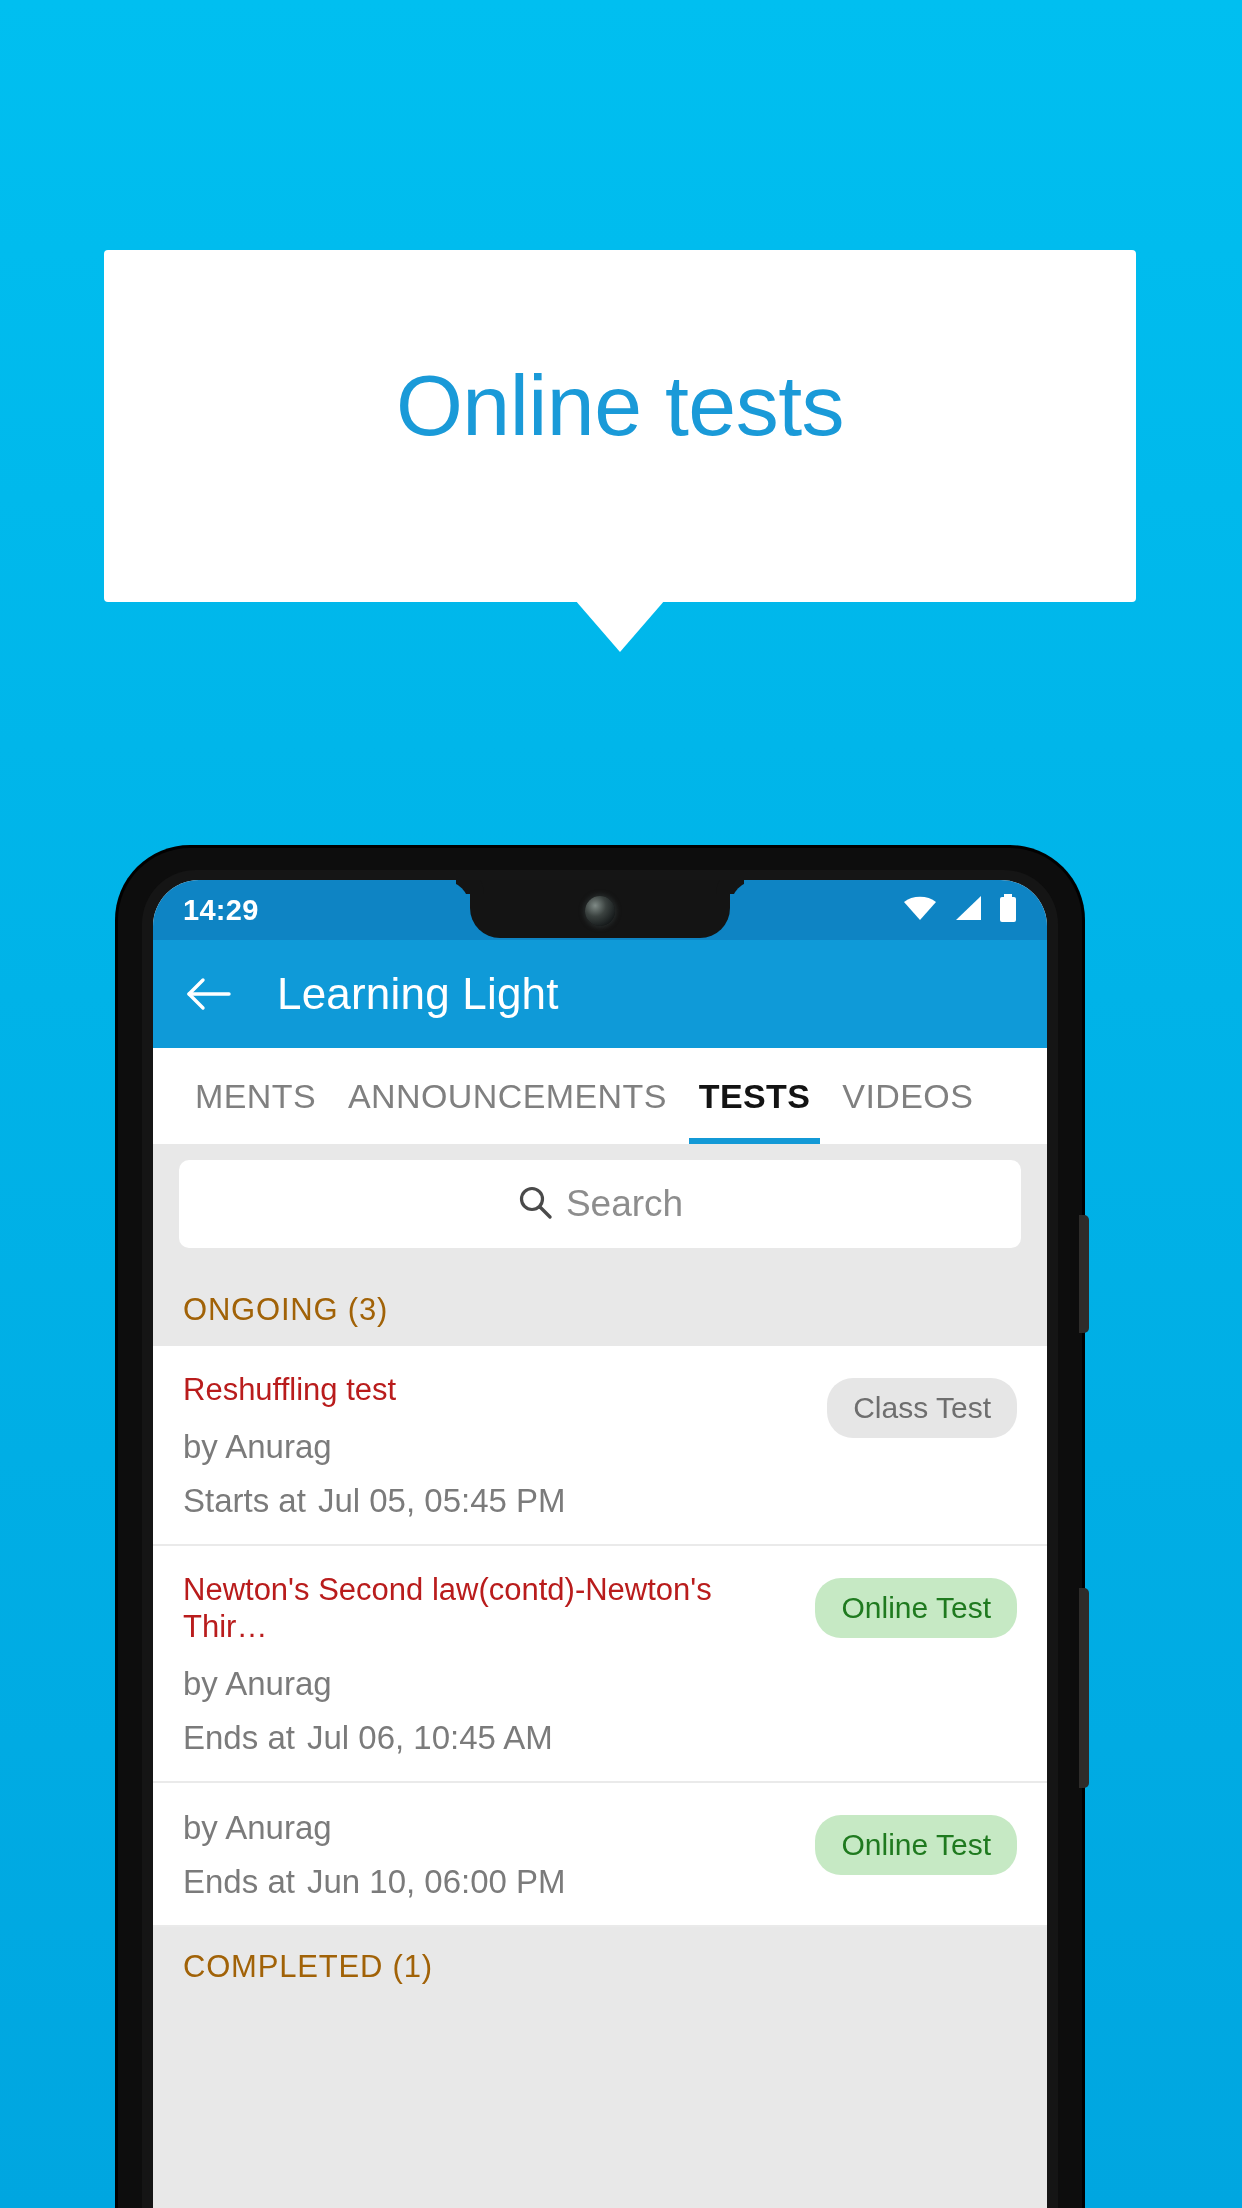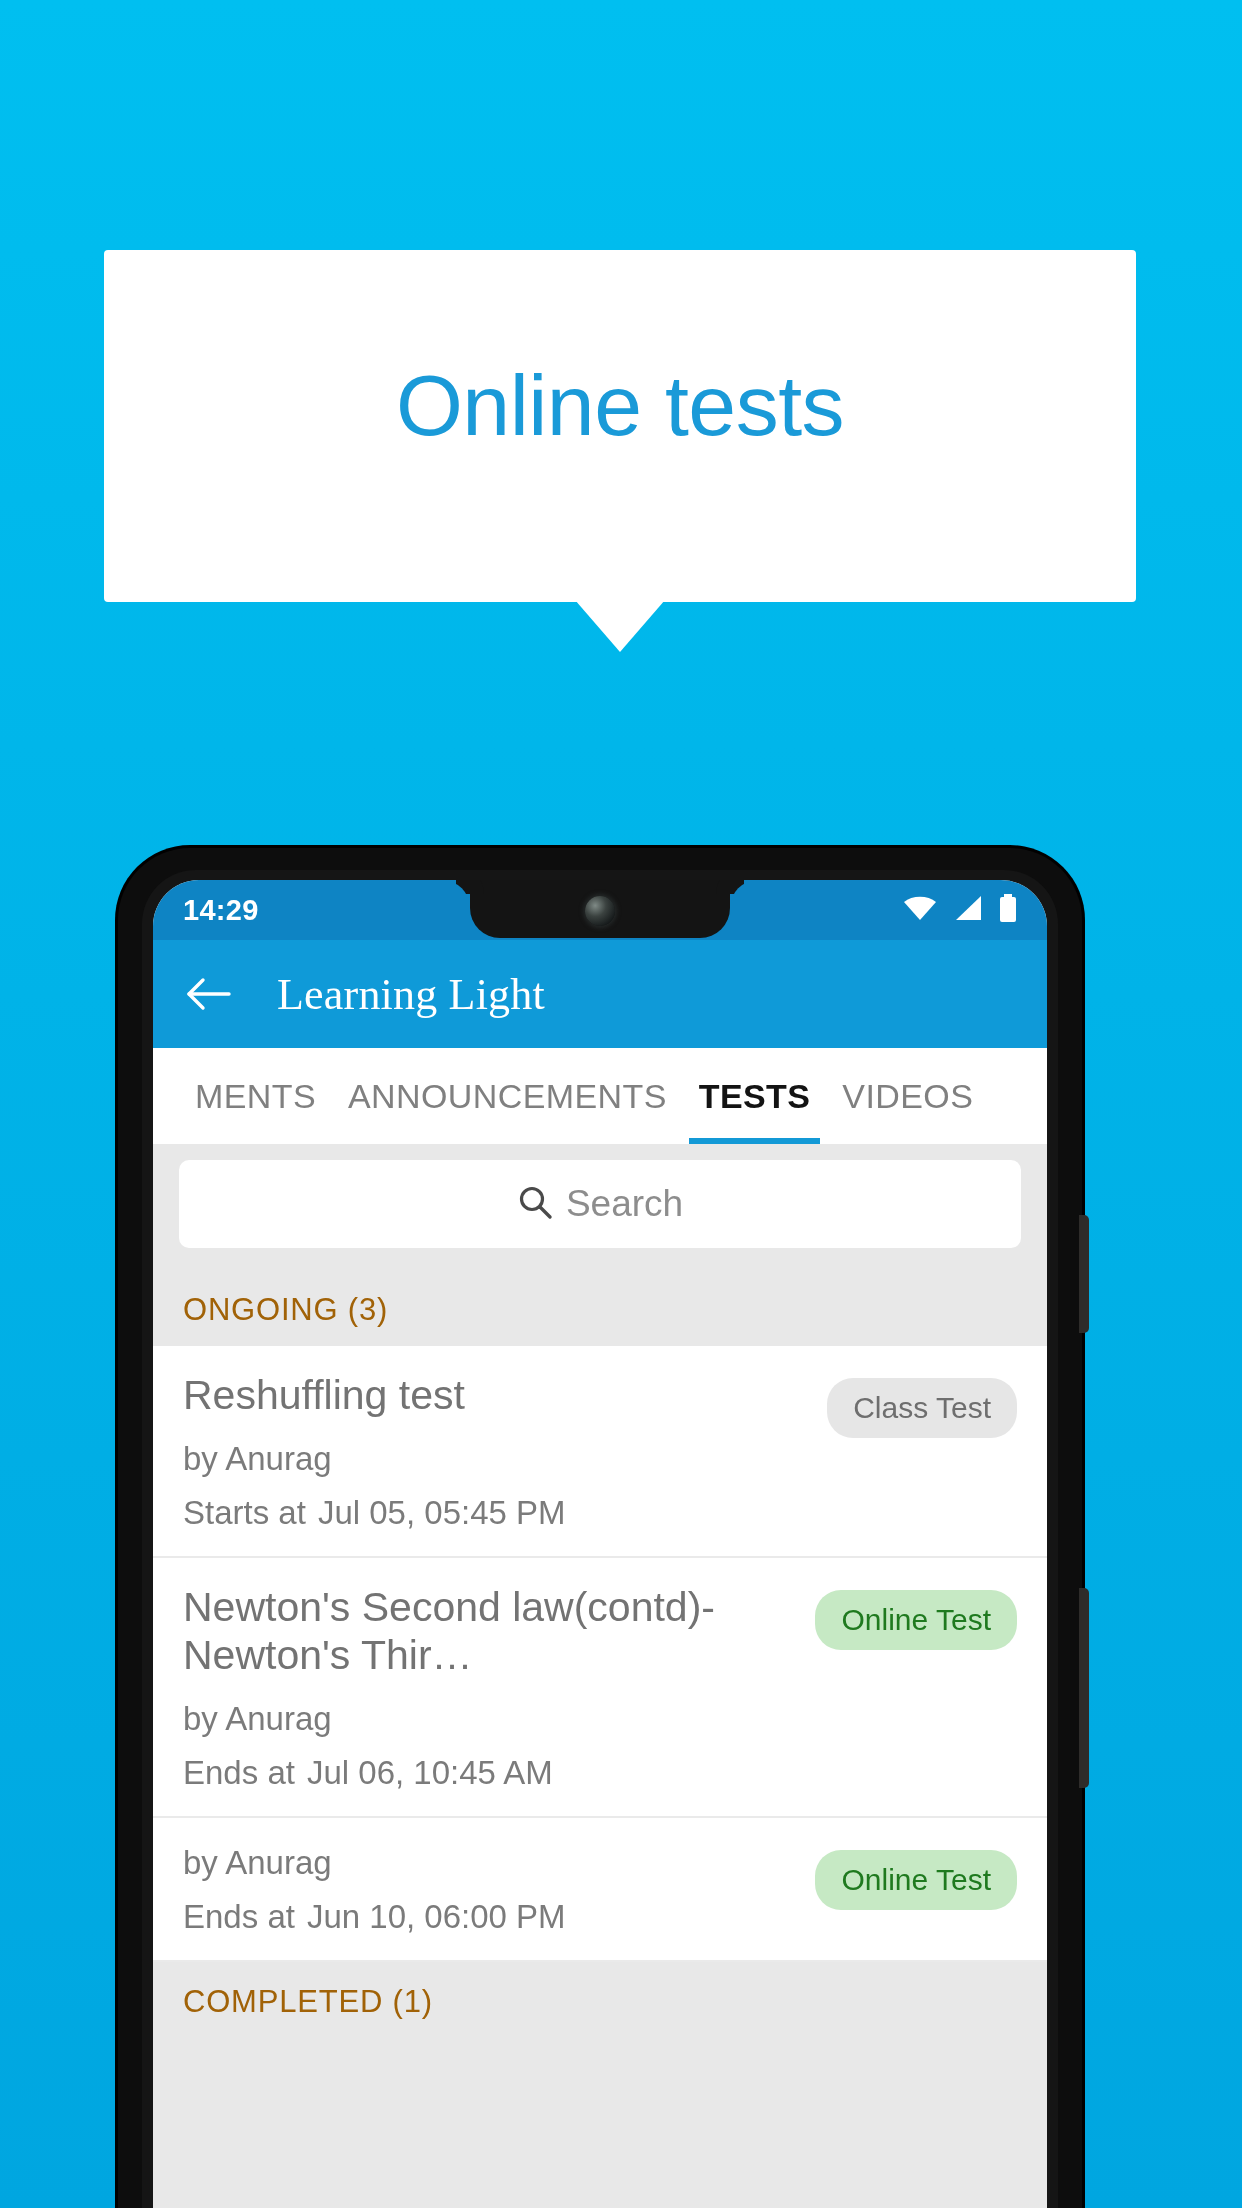--- a/index.html
+++ b/index.html
@@ -180,21 +180,20 @@
     align-items: center;
     justify-content: center;
     cursor: pointer;
   }
   #app-title {
     color: #ffffff;
     font-size: 44px;
     font-weight: 400;
     margin-left: 42px;
     letter-spacing: 0.2px;
-    font-family: Liberation Serif, serif;
   }
 
   
   #tab-bar {
     height: 96px;
     background: #ffffff;
     display: flex;
     align-items: stretch;
     padding-left: 26px;
     box-sizing: border-box;
@@ -263,22 +262,22 @@
   .test-row {
     background: #ffffff;
     padding: 26px 30px 24px 30px;
     border-bottom: 2px solid #eaeaea;
     display: flex;
     align-items: flex-start;
     cursor: pointer;
   }
   .test-main { flex: 1 1 auto; min-width: 0; padding-right: 20px; }
   .test-title {
-    font-size: 41px;
-    color: #737373;
+    font-size: 31px;
+    color: #b91c1c;
     line-height: 1.17;
     margin-bottom: 20px;
     max-width: 600px;
   }
   .test-author {
     font-size: 33px;
     color: #7b7b7b;
     margin-bottom: 16px;
   }
   .test-schedule {

